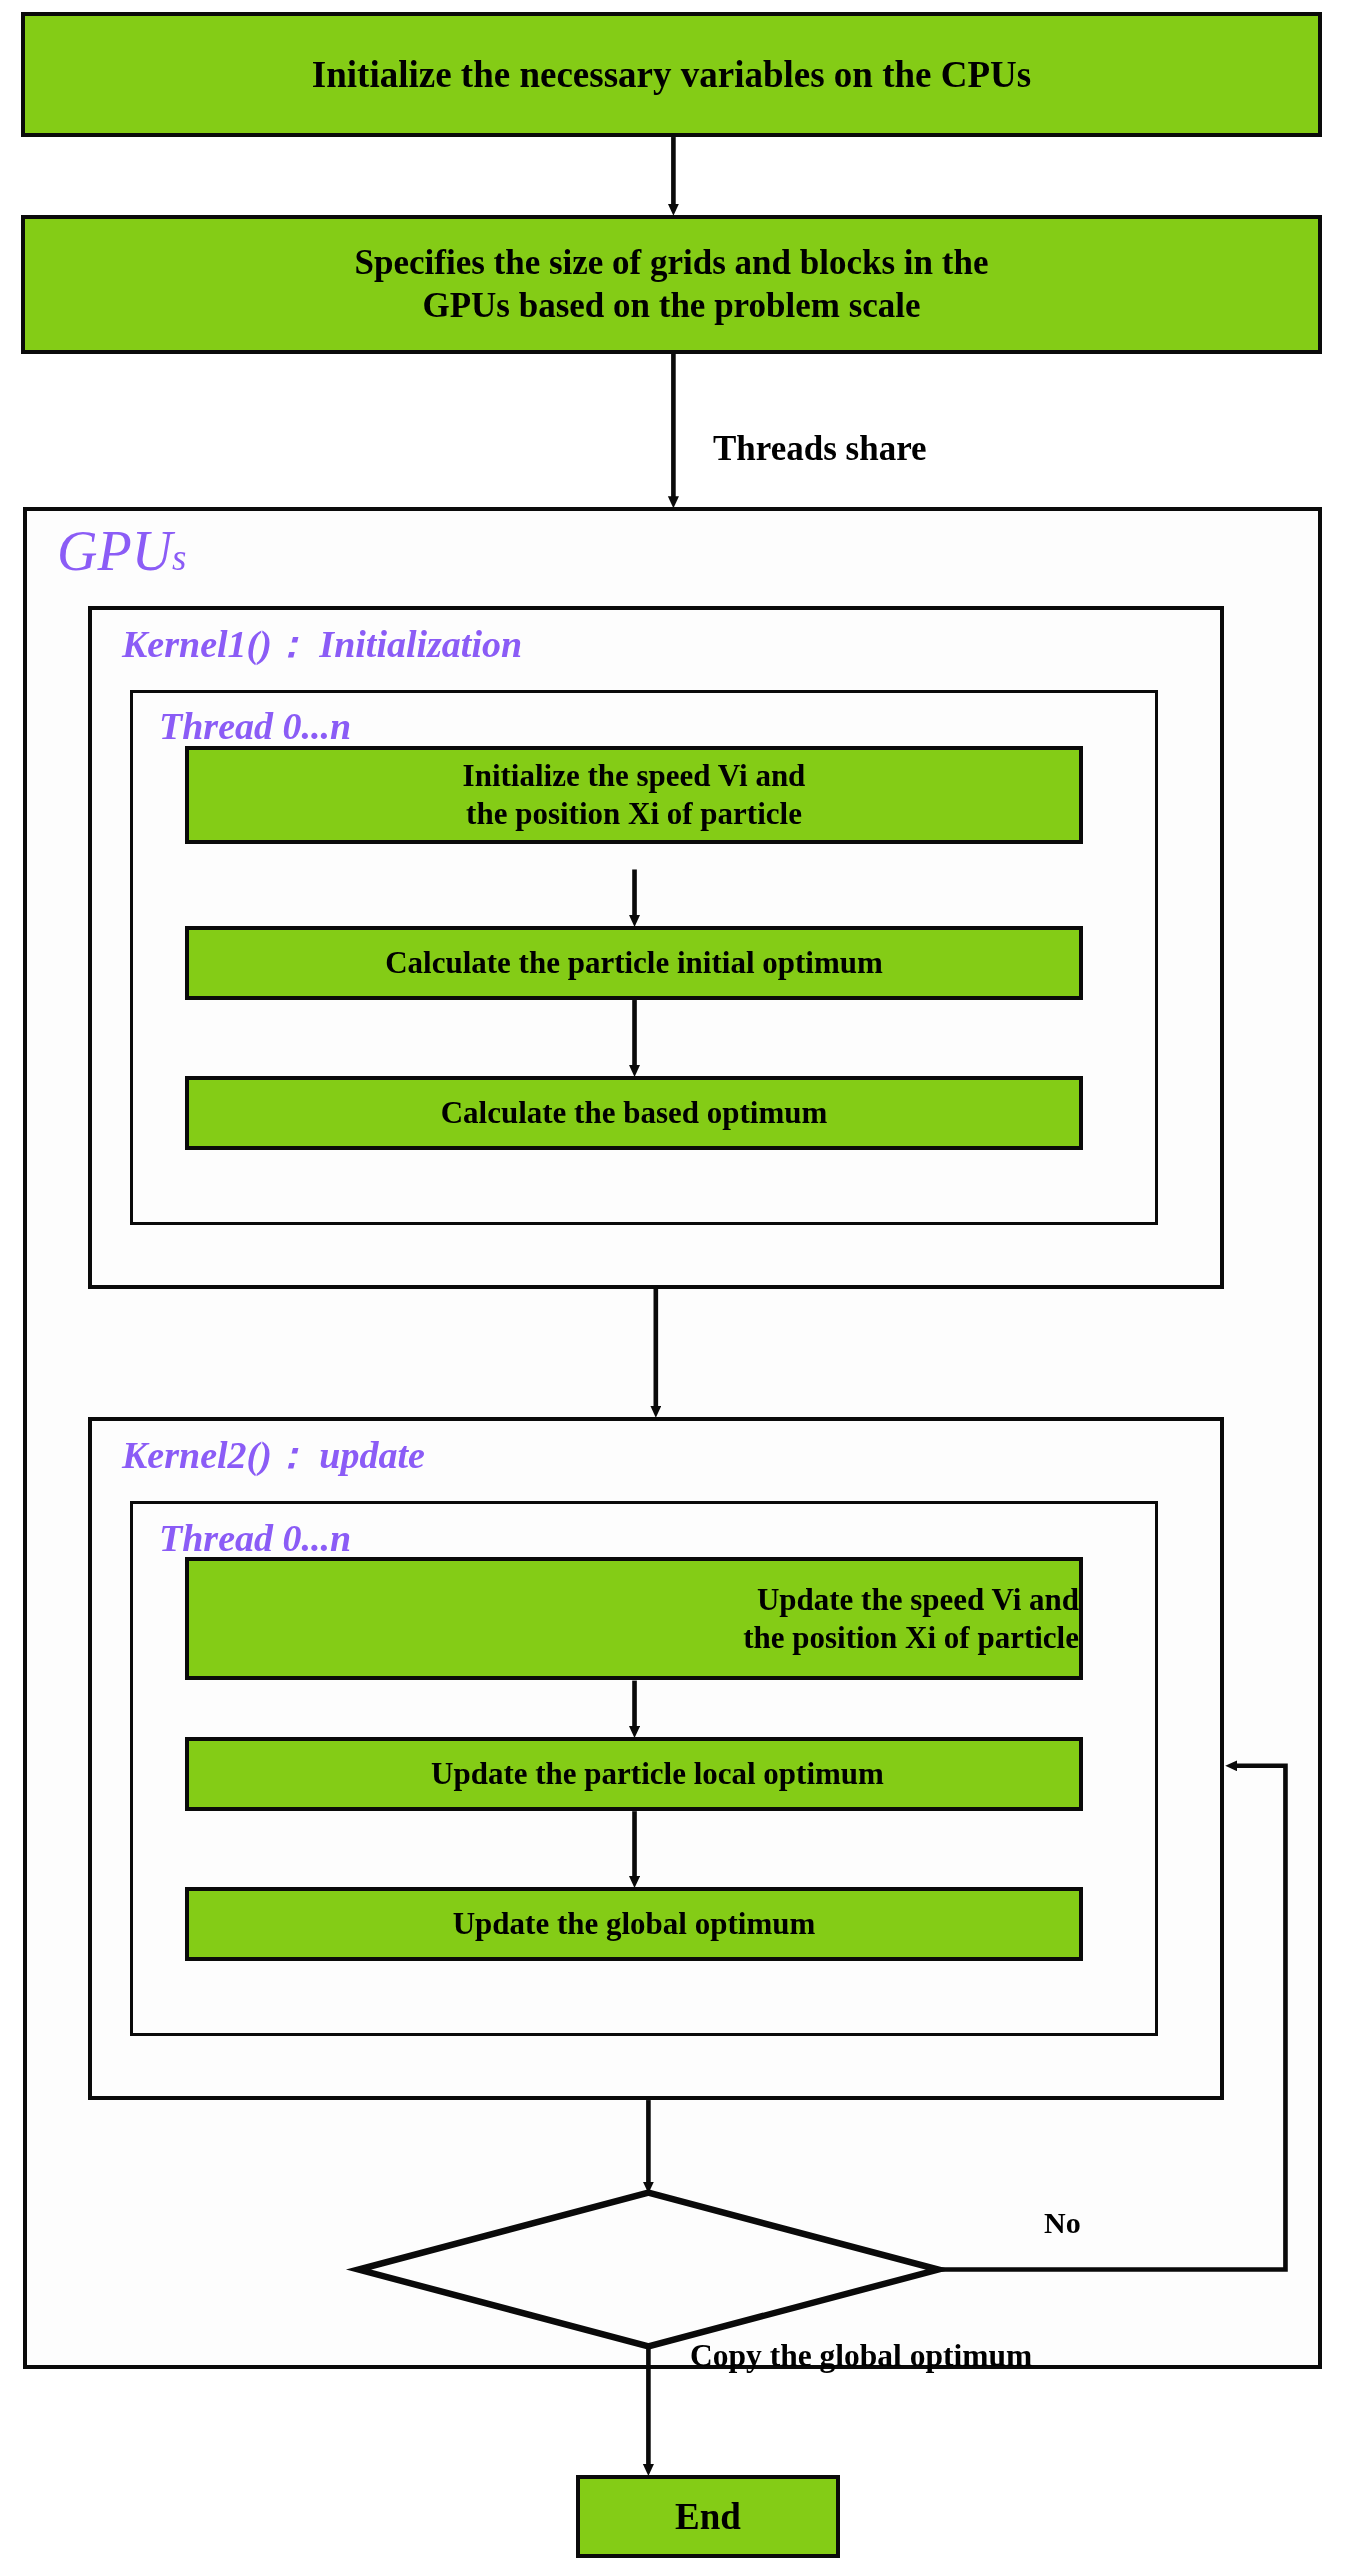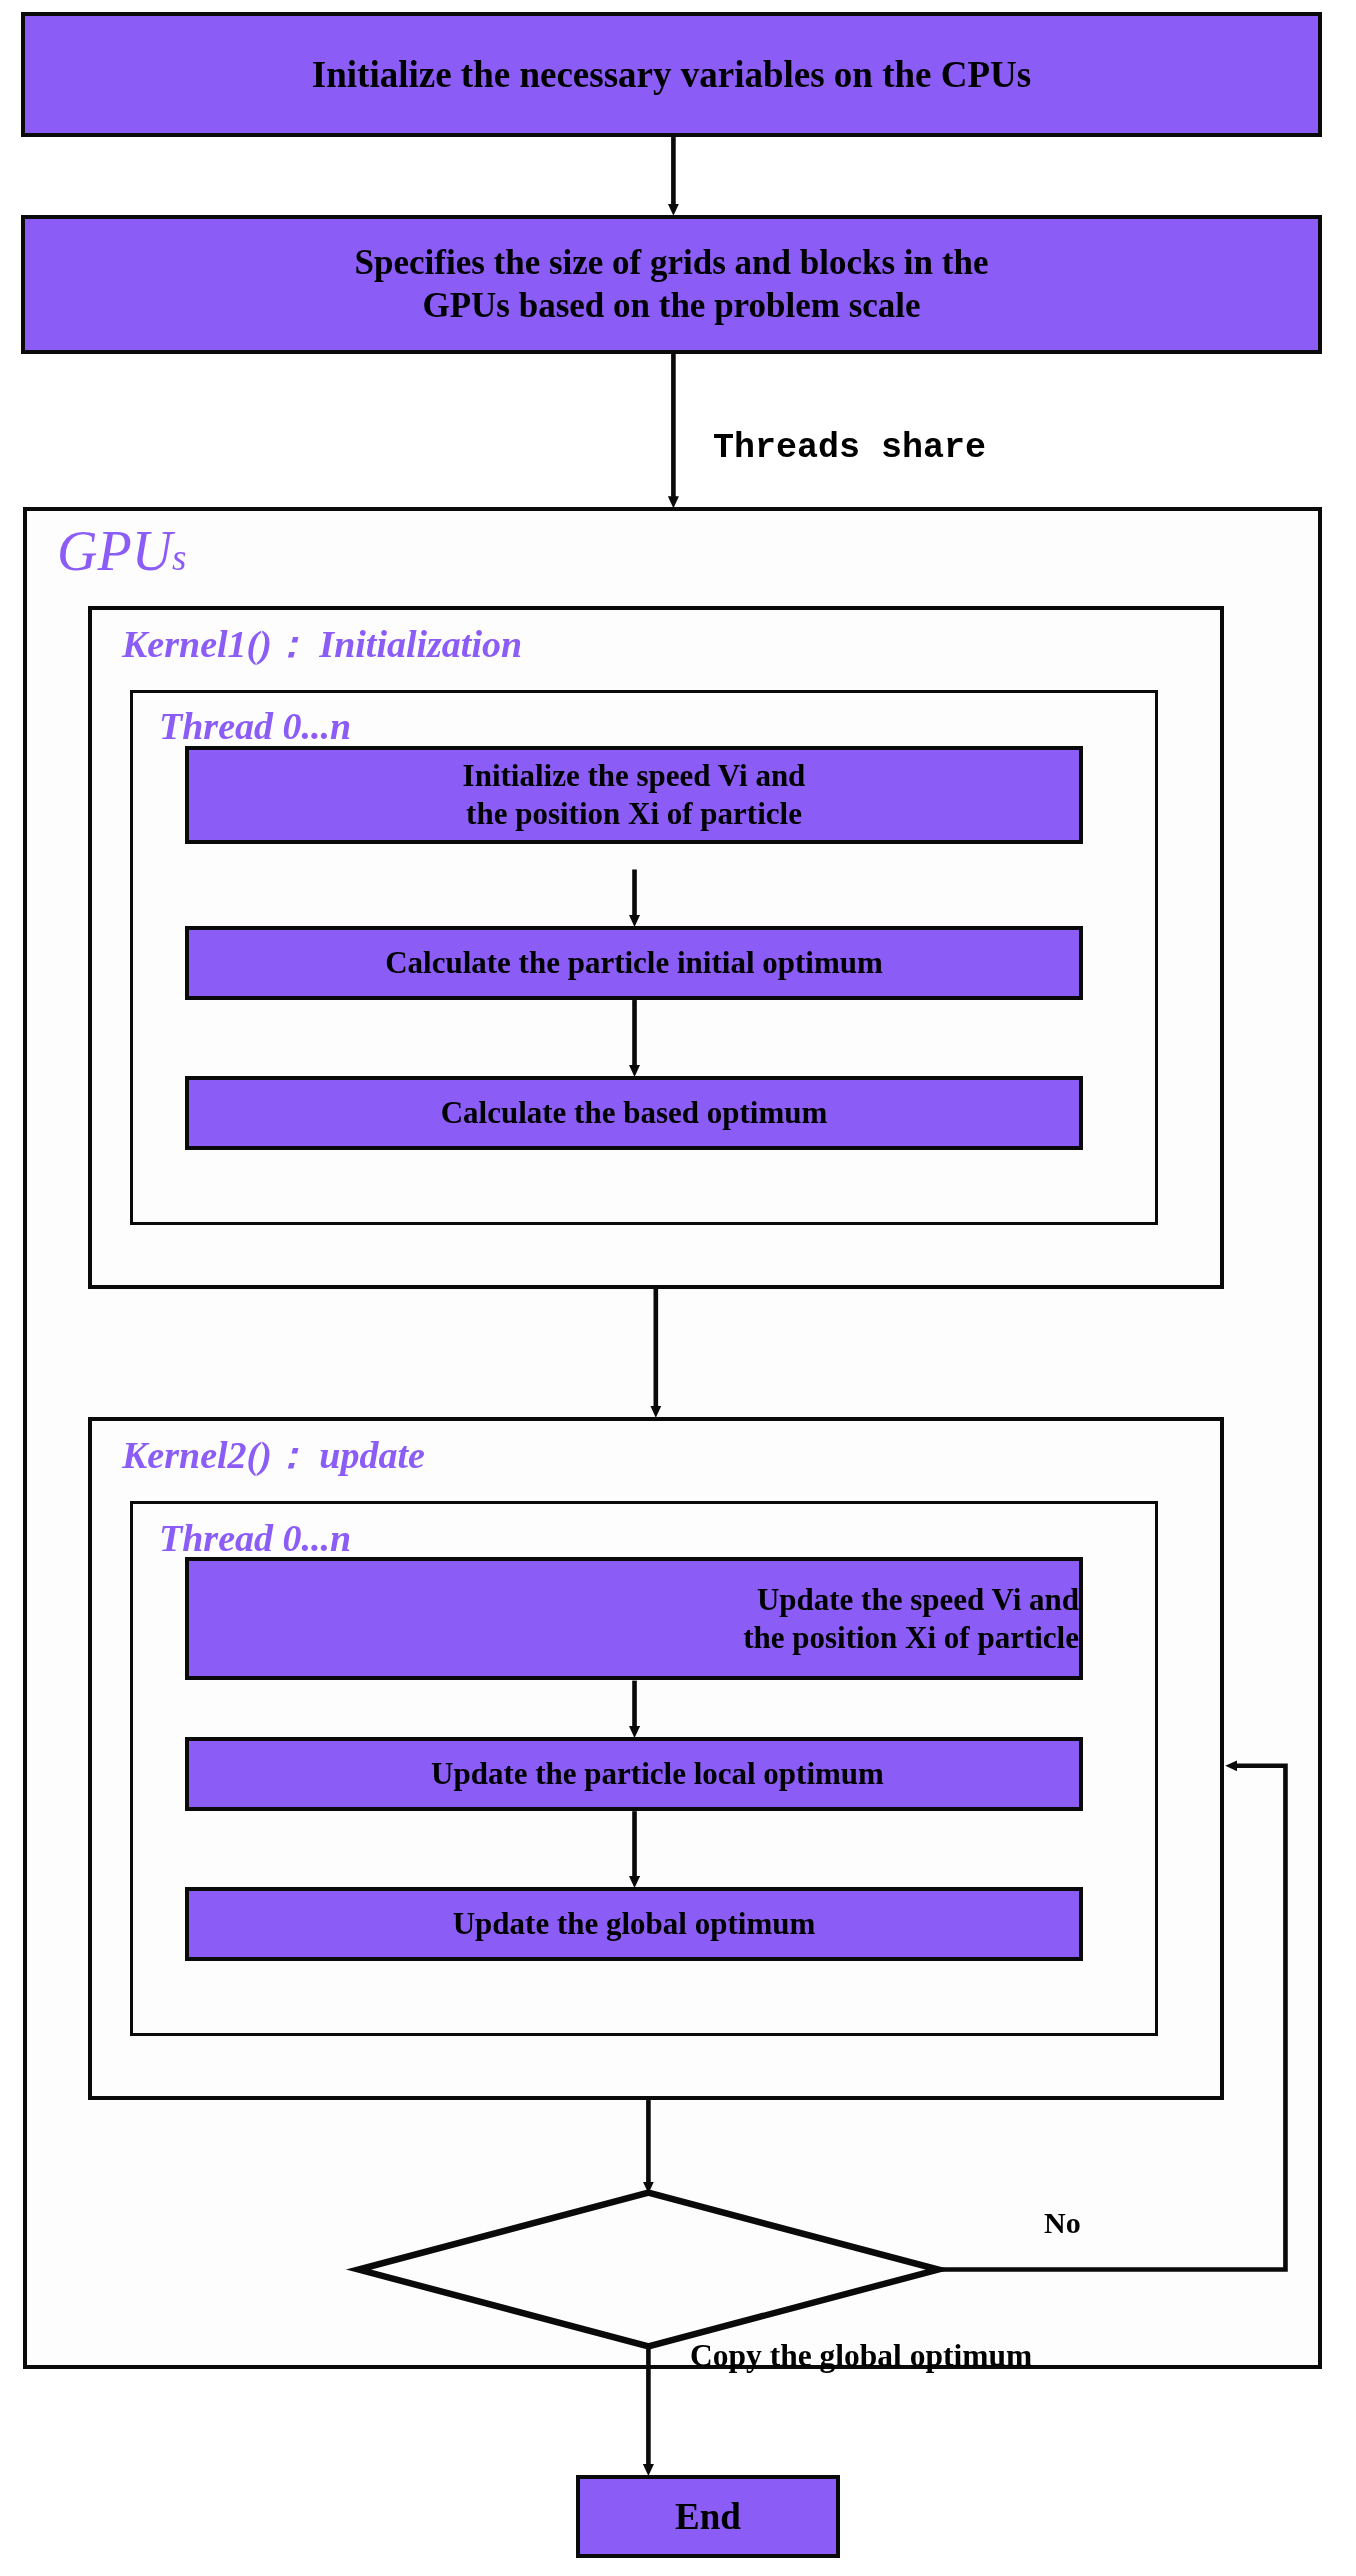--- a/index.html
+++ b/index.html
@@ -13,21 +13,21 @@
     height: 2576px;
     background: #ffffff;
     font-family: "Liberation Serif", "DejaVu Serif", serif;
     overflow: hidden;
   }
   
   .box {
     position: absolute;
     box-sizing: border-box;
     border: 4.6px solid #0a0a0a;
-    background: #8b5cf6;
+    background: #84cc16;
     display: flex;
     align-items: center;
     justify-content: center;
     text-align: center;
     color: #000000;
     font-weight: bold;
     line-height: 1.22;
   }
   
   .container-box {
@@ -97,21 +97,21 @@
 
   <div class="box step" style="left:21px; top:12px; width:1301px; height:125px; font-size:37px;">
     <span>Initialize the necessary variables on the CPUs</span>
   </div>
 
   <div class="box step" style="left:21px; top:215px; width:1301px; height:139px; font-size:35px; flex-direction:column;">
     <span>Specifies the size of grids and blocks in the</span>
     <span>GPUs based on the problem scale</span>
   </div>
 
-  <div class="edge-label el-threads" style="left:713px; top:431px;font-family:Liberation Mono, monospace;">
+  <div class="edge-label el-threads" style="left:713px; top:431px;">
     <span>Threads share</span>
   </div>
 
   <div class="container-box" style="left:23px; top:507px; width:1299px; height:1862px;"></div>
 
   <div class="container-label lbl-gpus" style="left:57px; top:523px;">
     <span>GPU</span><span class="sm">s</span>
   </div>
 
   <div class="container-box" style="left:88px; top:606px; width:1136px; height:683px;"></div>

